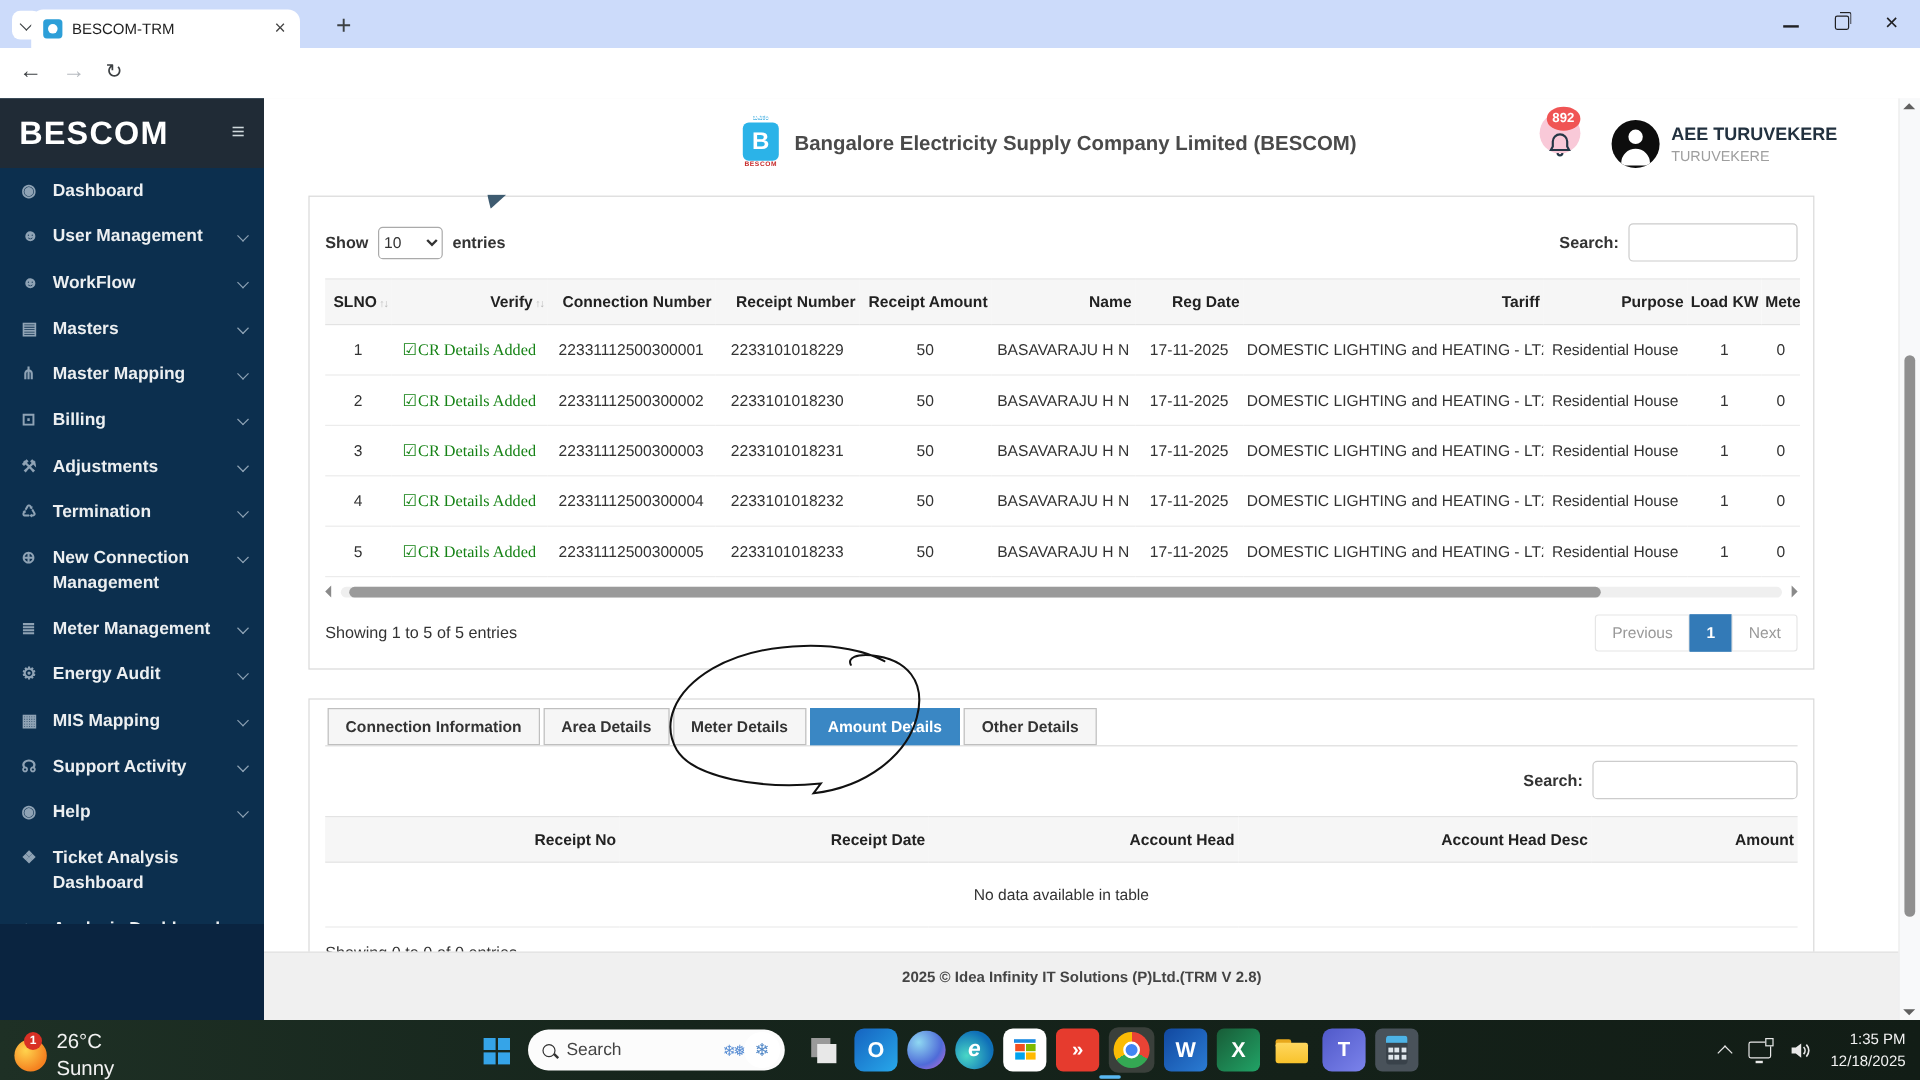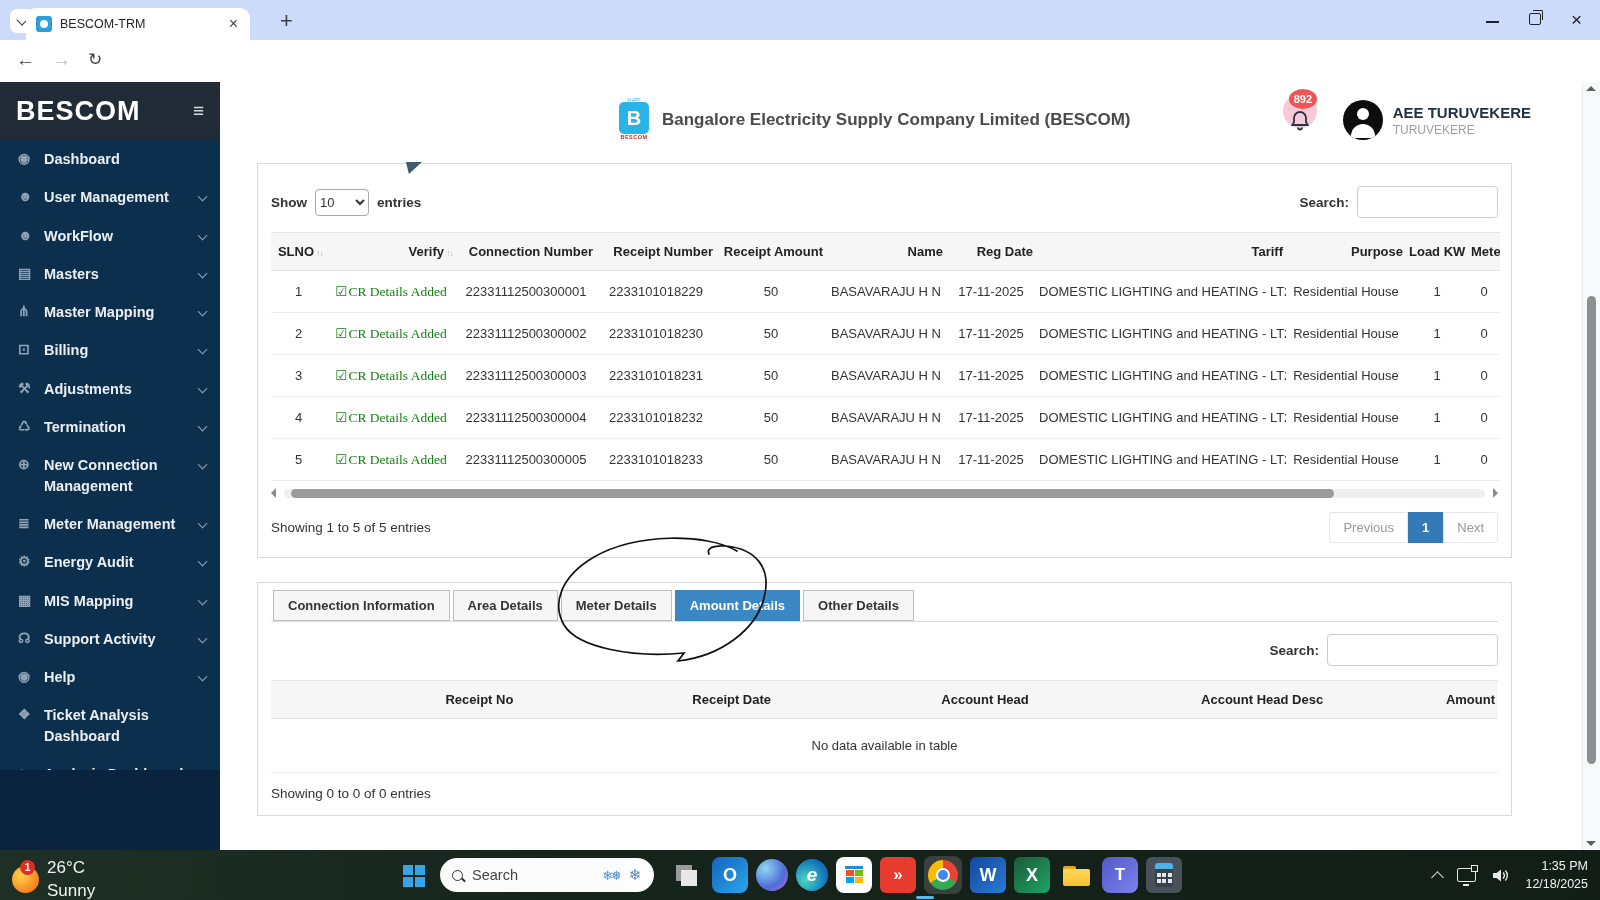--- a/index.html
+++ b/index.html
@@ -514,20 +514,21 @@
         <tbody>
             <tr>
               <td class="empty-td" colspan="5">No data available in table</td>
             </tr>
           </tbody>
       </table>
       <div class="showing2">Showing 0 to 0 of 0 entries</div>
     </div>
   </div>
 
+  <div class="mfoot">2025 © Idea Infinity IT Solutions (P)Ltd.(TRM V 2.8)</div>
 
   <div class="vscroll">
     <span class="vs-up"></span>
     <span class="vs-thumb"></span>
     <span class="vs-dn"></span>
   </div>
 
   <svg class="annot" viewBox="0 0 1600 900">
     <path d="M 737 551 C 706 533 636 533 594 557 C 560 577 552 604 564 625 C 578 648 634 658 684 653 L 678 661 C 722 656 756 629 764 598 C 772 568 756 549 726 546 C 714 545 706 548 709 554" fill="none" stroke="#111" stroke-width="1.7" stroke-linecap="round"></path>
   </svg>

